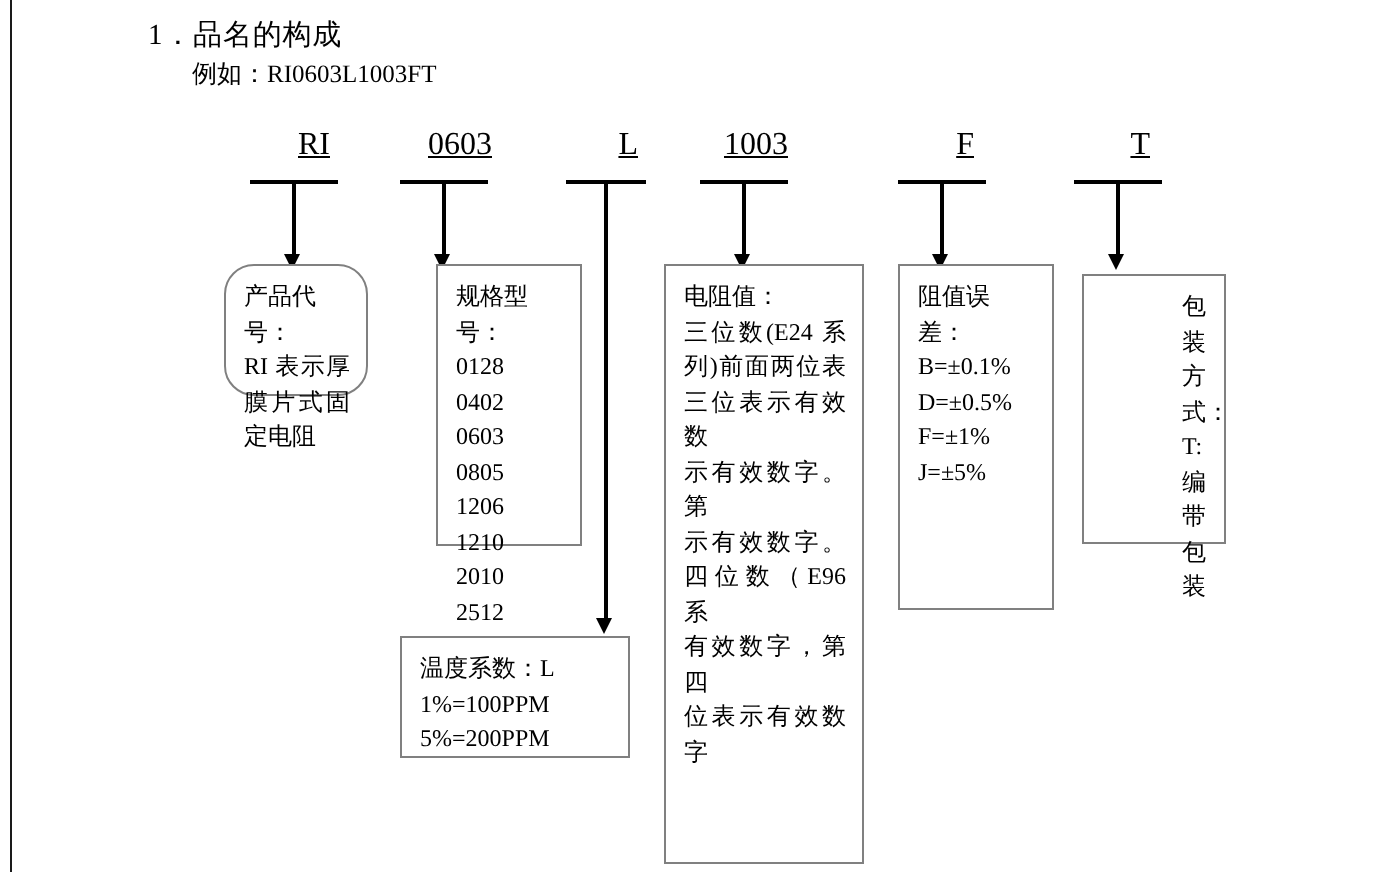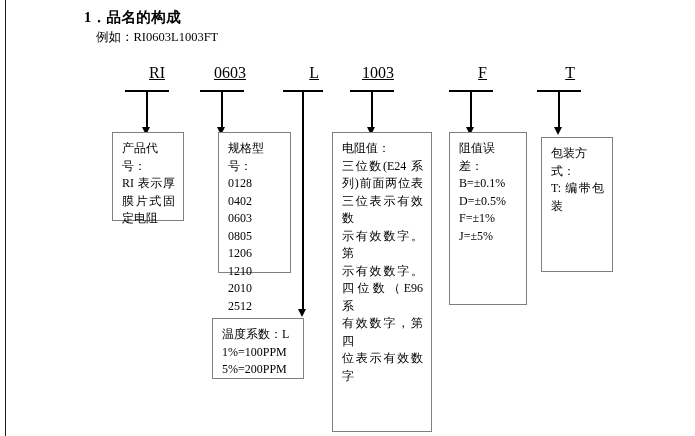--- a/index.html
+++ b/index.html
@@ -22,24 +22,24 @@
     left: 5px;
     top: 0;
     width: 1px;
     height: 436px;
     background: #1a1a1a;
   }
 
   
   .doc-title {
     position: absolute;
-    left: 84px;
+    left: 74px;
     top: 8px;
     font-size: 14.5px;
-    font-weight: bold;
+    font-weight: normal;
     letter-spacing: 0.4px;
     white-space: nowrap;
   }
   .doc-example {
     position: absolute;
     left: 96px;
     top: 29px;
     font-size: 12.5px;
     white-space: nowrap;
     text-align: right;
@@ -149,21 +149,21 @@
   <div class="stem" style="left:21px; height:36px;"></div>
   <div class="head" style="left:17.2px; top:37px;"></div>
 </div>
 
 <div class="arrow" style="left:537px; top:90px; width:44px; height:46px;">
   <div class="tbar" style="width:44px;"></div>
   <div class="stem" style="left:21px; height:36px;"></div>
   <div class="head" style="left:17.2px; top:37px;"></div>
 </div>
 
-<div class="box" style="left:112px; top:132px; width:72px; height:89px;">
+<div class="box" style="left:112px; top:132px; width:72px; height:66px;border-radius:15px;">
   <div class="inner">
     <div class="line plain">产品代号：</div>
     <div class="line justify">RI 表示厚</div>
     <div class="line justify">膜片式固</div>
     <div class="line plain">定电阻</div>
   </div>
 </div>
 
 <div class="box" style="left:218px; top:132px; width:73px; height:141px;">
   <div class="inner">
@@ -172,21 +172,21 @@
     <div class="line plain">0402</div>
     <div class="line plain">0603</div>
     <div class="line plain">0805</div>
     <div class="line plain">1206</div>
     <div class="line plain">1210</div>
     <div class="line plain">2010</div>
     <div class="line plain">2512</div>
   </div>
 </div>
 
-<div class="box" style="left:212px; top:318px; width:92px; height:61px;">
+<div class="box" style="left:200px; top:318px; width:115px; height:61px;">
   <div class="inner">
     <div class="line plain">温度系数：L</div>
     <div class="line plain">1%=100PPM</div>
     <div class="line plain">5%=200PPM</div>
   </div>
 </div>
 
 <div class="box" style="left:332px; top:132px; width:100px; height:300px;">
   <div class="inner">
     <div class="line plain">电阻值：</div>
@@ -205,19 +205,19 @@
 <div class="box" style="left:449px; top:132px; width:78px; height:173px;">
   <div class="inner">
     <div class="line plain">阻值误差：</div>
     <div class="line plain">B=±0.1%</div>
     <div class="line plain">D=±0.5%</div>
     <div class="line plain">F=±1%</div>
     <div class="line plain">J=±5%</div>
   </div>
 </div>
 
-<div class="box" style="left:541px; top:137px; width:72px; height:135px;">
+<div class="box" style="left:541px; top:137px; width:72px; height:135px;padding-left:40px;">
   <div class="inner">
     <div class="line plain">包装方式：</div>
     <div class="line justify">T: 编带包</div>
     <div class="line plain">装</div>
   </div>
 </div>
 
 </body></html>

